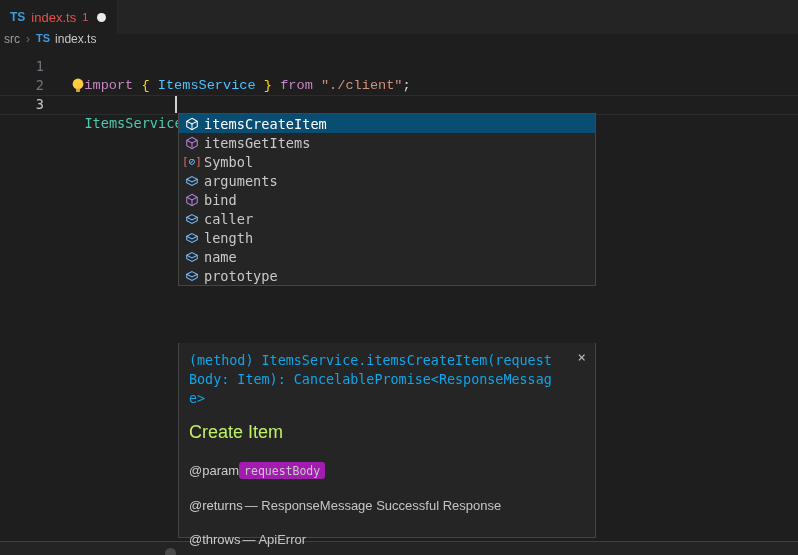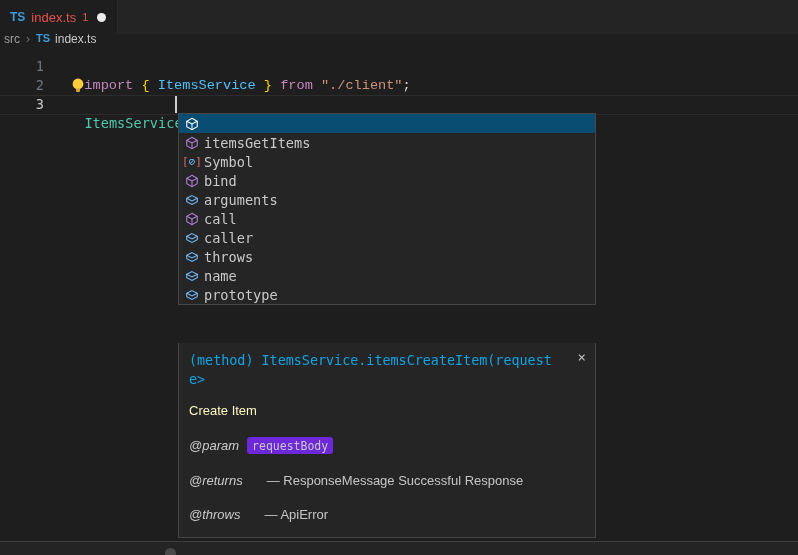--- a/index.html
+++ b/index.html
@@ -73,28 +73,28 @@
   .docs{
     position:absolute;left:178px;top:343px;width:418px;height:195px;box-sizing:border-box;
     background:#252526;border:1px solid #454545;border-top:none;
     padding:8px 10px;z-index:5;color:#c5c5c5;
   }
   .sig{font:13.4px/19px "DejaVu Sans Mono",monospace;color:#0ea5e9;white-space:pre;}
   .docs-close{
     position:absolute;top:7px;right:9px;color:#c0c0c0;font-size:14px;line-height:14px;cursor:pointer;
     font-family:"DejaVu Sans Mono",monospace;
   }
-  .summary{margin-top:14px;font-size:13px;color:#fef9c3;}
+  .summary{margin-top:14px;font-size:18px;color:#bef264;}
   .tagrow{margin-top:19px;font-size:13px;display:flex;align-items:center;}
-  .tag{font-style:italic;color:#cccccc;}
+  .tag{color:#cccccc;}
   .chip{
-    font:11.5px "DejaVu Sans Mono",monospace;background:#6d28d9;color:#c8c8c8;
-    padding:1.5px 5px;border-radius:3px;margin-left:8px;
-  }
-  .tagtext{color:#c5c5c5;margin-left:24px;}
+    font:11.5px "DejaVu Sans Mono",monospace;background:#a21caf;color:#c8c8c8;
+    padding:1.5px 5px;border-radius:3px;
+  }
+  .tagtext{color:#c5c5c5;margin-left:2px;}
   
   .divider{position:absolute;left:0;top:541px;right:0;height:1px;background:#3f3f3f;}
   .bottom-strip{position:absolute;left:0;top:542px;right:0;bottom:0;background:#242425;}
   .strip-circle{position:absolute;left:165px;top:548px;width:11px;height:11px;border-radius:50%;background:#4a4a4a;}
 </style>
 </head>
 <body>
 
 <div class="tabbar">
   <div class="tab">
@@ -136,89 +136,80 @@
 <div class="suggest">
 
   <div class="srow selected">
     <span class="sicon icon-method">
       <svg width="14" height="14" viewBox="0 0 16 16" fill="none" stroke="currentColor" stroke-width="1.2">
           <path d="M8 1.5 L14 4.8 V11.2 L8 14.5 L2 11.2 V4.8 Z"></path>
           <path d="M2 4.8 L8 8 L14 4.8"></path>
           <path d="M8 8 V14.5"></path>
         </svg>
     </span>
+    <span class="slabel">itemsCreateItem</span>
   </div>
 
   <div class="srow">
     <span class="sicon icon-method">
       <svg width="14" height="14" viewBox="0 0 16 16" fill="none" stroke="currentColor" stroke-width="1.2">
           <path d="M8 1.5 L14 4.8 V11.2 L8 14.5 L2 11.2 V4.8 Z"></path>
           <path d="M2 4.8 L8 8 L14 4.8"></path>
           <path d="M8 8 V14.5"></path>
         </svg>
     </span>
     <span class="slabel">itemsGetItems</span>
   </div>
 
   <div class="srow">
     <span class="sicon icon-misc"><span class="mb">[</span>⊘<span class="mb">]</span></span>
     <span class="slabel">Symbol</span>
   </div>
 
 
   <div class="srow">
+    <span class="sicon icon-field">
+      <svg width="14" height="14" viewBox="0 0 16 16" fill="none" stroke="currentColor" stroke-width="1.2">
+          <path d="M8 3 L14 6 L8 9 L2 6 Z"></path>
+          <path d="M2 6 V10 L8 13 L14 10 V6"></path>
+        </svg>
+    </span>
+    <span class="slabel">arguments</span>
+  </div>
+
+  <div class="srow">
     <span class="sicon icon-method">
       <svg width="14" height="14" viewBox="0 0 16 16" fill="none" stroke="currentColor" stroke-width="1.2">
           <path d="M8 1.5 L14 4.8 V11.2 L8 14.5 L2 11.2 V4.8 Z"></path>
           <path d="M2 4.8 L8 8 L14 4.8"></path>
           <path d="M8 8 V14.5"></path>
         </svg>
     </span>
     <span class="slabel">bind</span>
   </div>
 
-  <div class="srow">
-    <span class="sicon icon-field">
-      <svg width="14" height="14" viewBox="0 0 16 16" fill="none" stroke="currentColor" stroke-width="1.2">
-          <path d="M8 3 L14 6 L8 9 L2 6 Z"></path>
-          <path d="M2 6 V10 L8 13 L14 10 V6"></path>
-        </svg>
-    </span>
-    <span class="slabel">arguments</span>
-  </div>
-
-  <div class="srow">
-    <span class="sicon icon-method">
-      <svg width="14" height="14" viewBox="0 0 16 16" fill="none" stroke="currentColor" stroke-width="1.2">
-          <path d="M8 1.5 L14 4.8 V11.2 L8 14.5 L2 11.2 V4.8 Z"></path>
-          <path d="M2 4.8 L8 8 L14 4.8"></path>
-          <path d="M8 8 V14.5"></path>
-        </svg>
-    </span>
-    <span class="slabel">call</span>
-  </div>
 
   <div class="srow">
     <span class="sicon icon-field">
       <svg width="14" height="14" viewBox="0 0 16 16" fill="none" stroke="currentColor" stroke-width="1.2">
           <path d="M8 3 L14 6 L8 9 L2 6 Z"></path>
           <path d="M2 6 V10 L8 13 L14 10 V6"></path>
         </svg>
     </span>
     <span class="slabel">caller</span>
   </div>
 
   <div class="srow">
     <span class="sicon icon-field">
       <svg width="14" height="14" viewBox="0 0 16 16" fill="none" stroke="currentColor" stroke-width="1.2">
           <path d="M8 3 L14 6 L8 9 L2 6 Z"></path>
           <path d="M2 6 V10 L8 13 L14 10 V6"></path>
         </svg>
     </span>
-    <span class="slabel">throws</span>
+    <span class="slabel">length</span>
   </div>
 
   <div class="srow">
     <span class="sicon icon-field">
       <svg width="14" height="14" viewBox="0 0 16 16" fill="none" stroke="currentColor" stroke-width="1.2">
           <path d="M8 3 L14 6 L8 9 L2 6 Z"></path>
           <path d="M2 6 V10 L8 13 L14 10 V6"></path>
         </svg>
     </span>
     <span class="slabel">name</span>
@@ -233,20 +224,21 @@
     </span>
     <span class="slabel">prototype</span>
   </div>
 
 
 </div>
 
 <div class="docs">
   <span class="docs-close">×</span>
   <div class="sig">(method) ItemsService.itemsCreateItem(request</div>
+  <div class="sig">Body: Item): CancelablePromise&lt;ResponseMessag</div>
   <div class="sig">e&gt;</div>
 
   <div class="summary">Create Item</div>
 
   <div class="tagrow">
     <span class="tag">@param</span>
     <span class="chip">requestBody</span>
   </div>
 
   <div class="tagrow">

